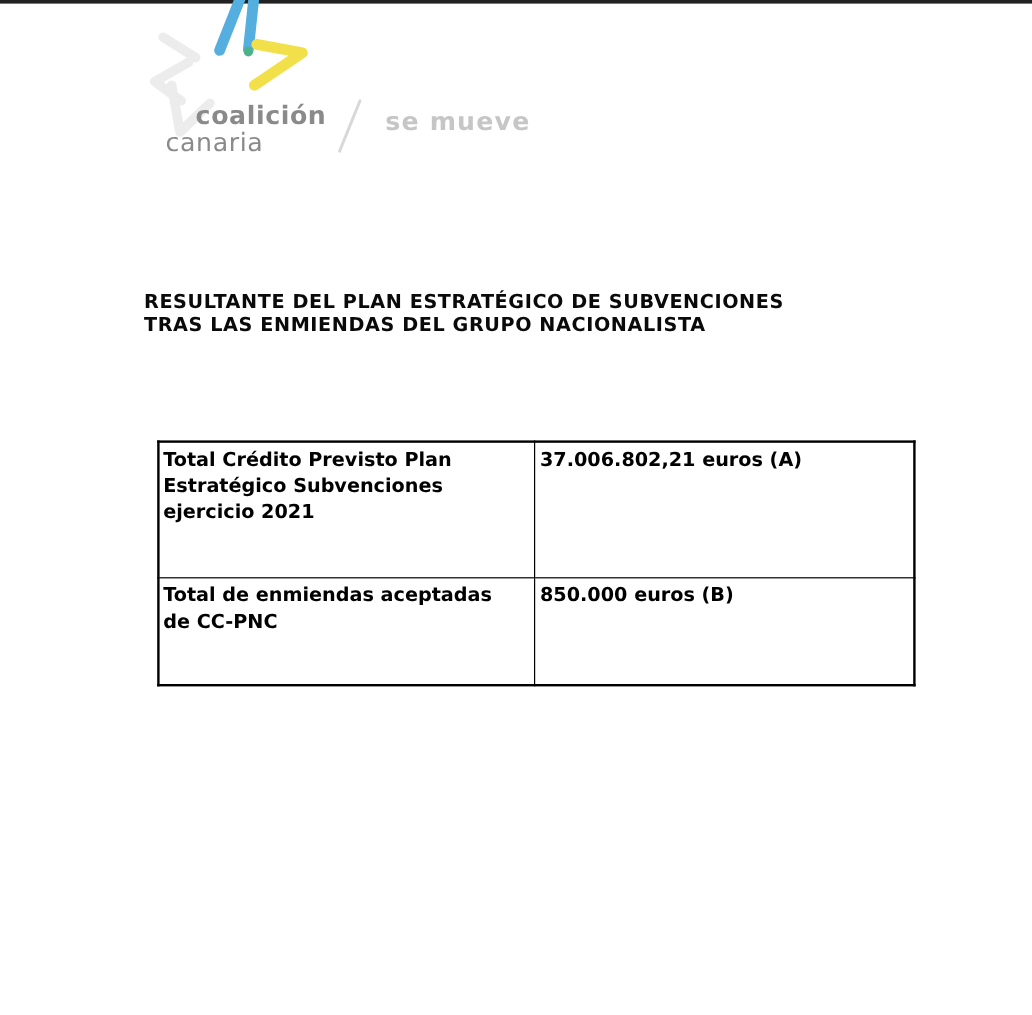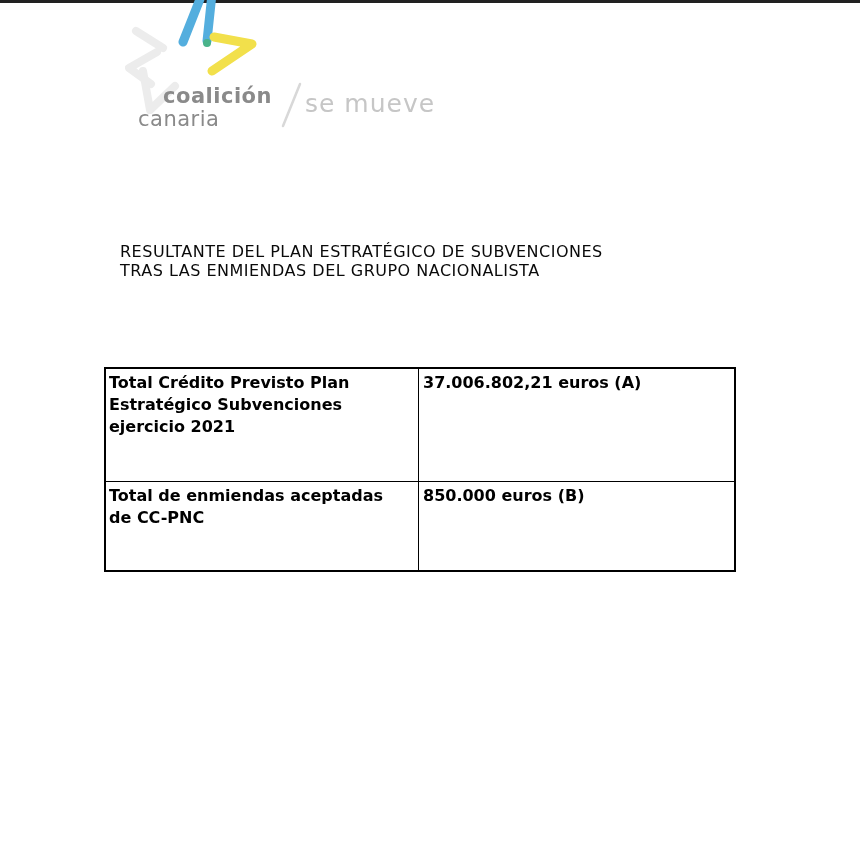--- a/index.html
+++ b/index.html
@@ -45,43 +45,43 @@
     left: 13px;
     top: 107px;
     font-size: 21px;
     font-weight: normal;
     letter-spacing: 0.5px;
     color: #8a8a8a;
     white-space: nowrap;
   }
   .tagline {
     position: absolute;
-    left: 180px;
+    left: 196px;
     top: 89px;
-    font-size: 25px;
-    font-weight: normal;
+    font-size: 21px;
+    font-weight: bold;
     letter-spacing: 1px;
     color: #c6c6c6;
     white-space: nowrap;
   }
   .page-title {
     position: absolute;
     left: 120px;
     top: 242px;
     width: 700px;
     font-size: 16px;
-    font-weight: normal;
+    font-weight: bold;
     line-height: 19px;
     letter-spacing: 0.5px;
     color: #0a0a0a;
     white-space: pre-line;
   }
   table.data-table {
     position: absolute;
-    left: 104px;
+    left: 131px;
     top: 367px;
     width: 618px;
     border-collapse: collapse;
     table-layout: fixed;
     border: 2px solid #000;
   }
   table.data-table td {
     border: 1px solid #000;
     vertical-align: top;
     font-size: 16px;

